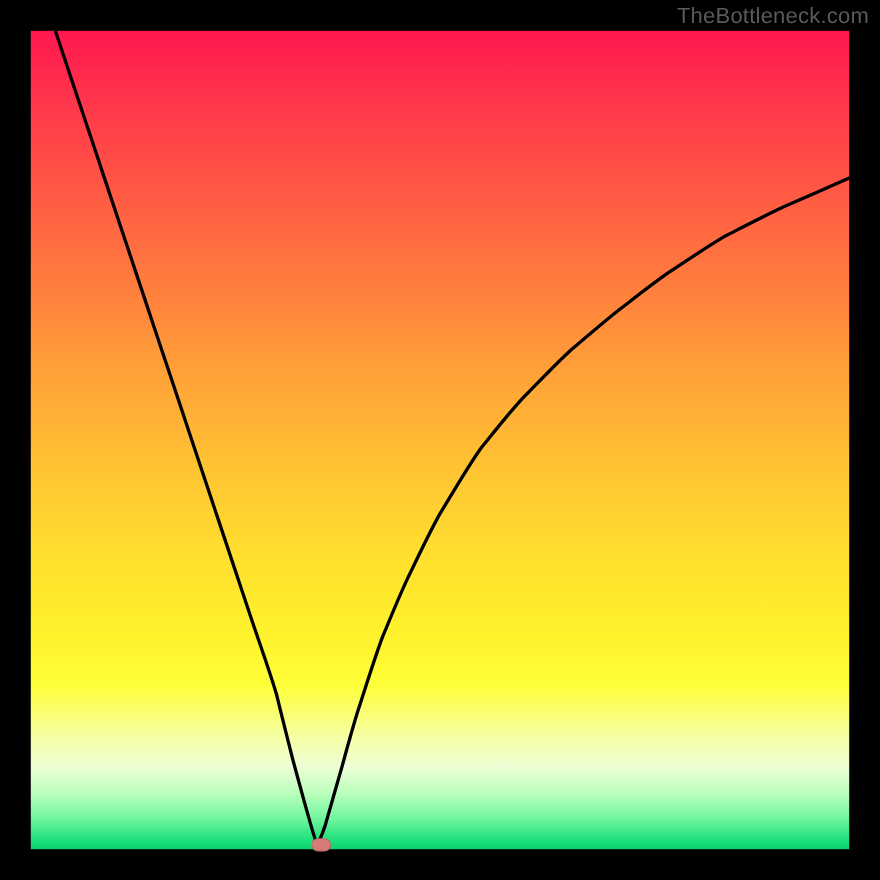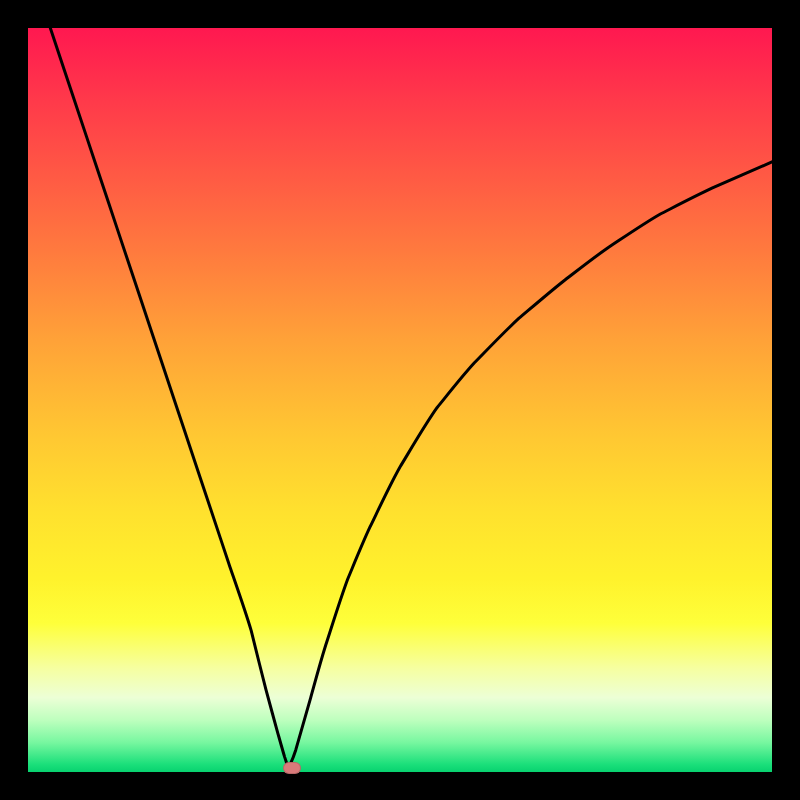--- a/index.html
+++ b/index.html
@@ -65,20 +65,21 @@
     border-radius: 6px;
     background: #d97a7a;
     box-shadow: 0 0 0 1px rgba(0,0,0,0.15) inset;
   }
 </style>
 </head>
 <body>
 
 <div class="frame">
 
+  <div class="attribution">TheBottleneck.com</div>
 
   <div class="plot-area">
     <svg class="curve" width="744" height="744" viewBox="0 0 744 744">
       <path id="curve-left" d="M 22.32 0.00 C 26.04 11.16, 37.20 44.64, 44.64 66.96 C 48.36 78.12, 59.52 111.60, 66.96 133.92 C 70.68 145.08, 81.84 178.56, 89.28 200.88 C 93.00 212.04, 104.16 245.52, 111.60 267.84 C 115.32 279.00, 126.48 312.48, 133.92 334.80 C 137.64 345.96, 148.80 379.44, 156.24 401.76 C 159.96 412.92, 171.12 446.40, 178.56 468.72 C 182.28 479.88, 193.44 513.36, 200.88 535.68 C 204.60 546.84, 217.00 581.56, 223.20 602.64 C 225.68 612.56, 233.74 645.42, 238.08 662.16 C 239.94 668.98, 246.14 691.92, 249.24 703.08 C 250.48 707.42, 254.82 722.92, 256.68 729.12 C 257.30 730.98, 259.78 738.42, 260.40 740.28" fill="none" stroke="#000" stroke-width="3" stroke-linecap="round"></path>
       <path id="curve-right" d="M 260.40 740.28 C 261.64 737.18, 264.12 733.46, 267.84 721.68 C 270.32 713.00, 277.76 686.96, 282.72 669.60 C 285.20 660.92, 291.40 637.36, 297.60 617.52 C 301.32 606.36, 312.48 570.40, 319.92 550.56 C 323.64 541.88, 333.56 517.08, 342.24 498.48 C 347.20 488.56, 360.84 458.80, 372.00 438.96 C 378.20 429.04, 396.80 396.80, 409.20 379.44 C 415.40 372.00, 432.76 349.68, 446.40 334.80 C 453.84 327.36, 476.16 303.80, 491.04 290.16 C 498.48 283.96, 520.80 264.74, 535.68 252.96 C 543.12 247.38, 564.20 230.64, 580.32 219.48 C 589.00 213.90, 615.04 195.92, 632.40 186.00 C 641.08 181.66, 665.88 168.64, 684.48 159.96 C 694.40 155.62, 734.08 138.26, 744.00 133.92" fill="none" stroke="#000" stroke-width="3" stroke-linecap="round"></path>
     </svg>
     <div class="marker" id="marker" style="left: 255.12px; top: 734.28px; background: rgb(217, 122, 122);"></div>
   </div>
 
 </div>

